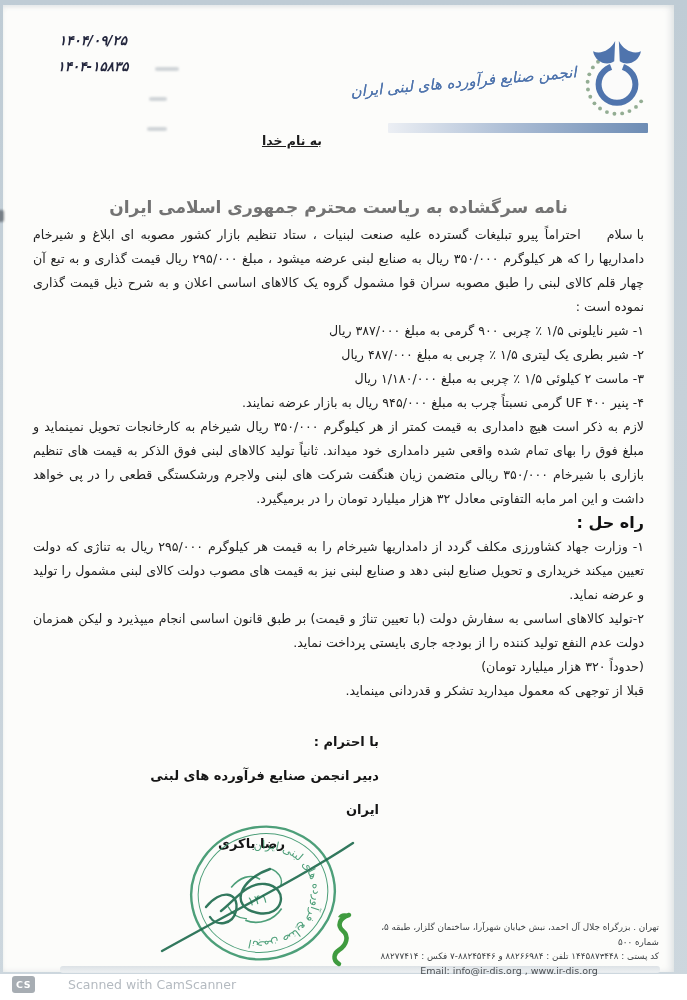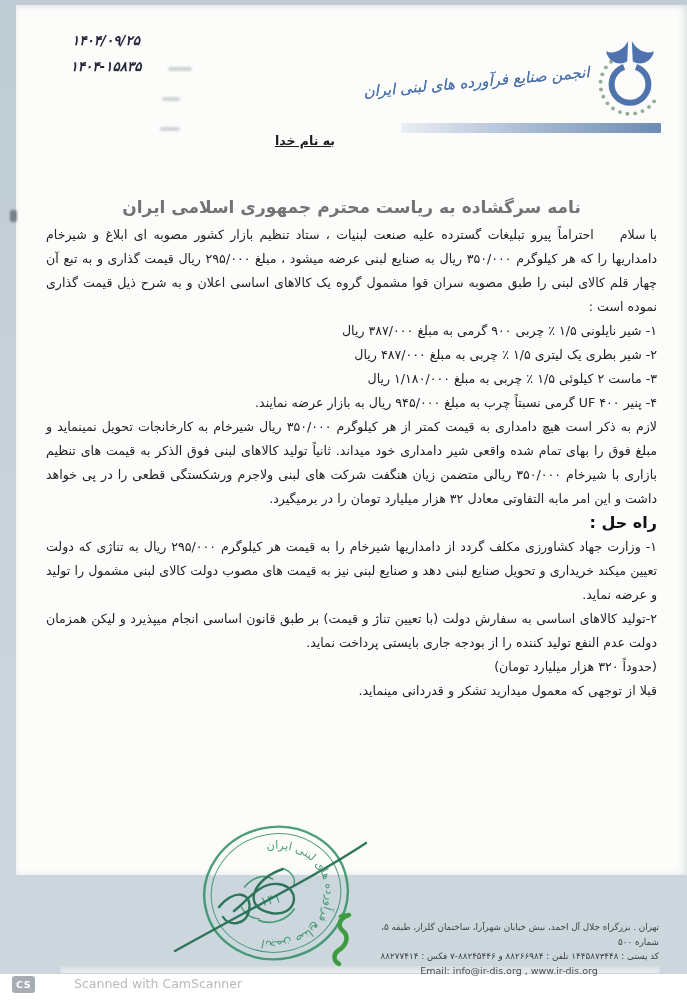--- a/index.html
+++ b/index.html
@@ -3,21 +3,21 @@
 <meta charset="utf-8">
 <style>
   * { margin:0; padding:0; box-sizing:border-box; }
   html,body { width:687px; height:1000px; }
   body { font-family:"DejaVu Sans", sans-serif; }
 
   .scan-bg { position:relative; width:687px; height:1000px;
              background:linear-gradient(180deg,#bfccd5 0%,#c6d1d9 40%,#cdd7de 100%);
              overflow:hidden; }
 
-  .page { position:absolute; left:16px; top:5px; width:671px; height:870px;
+  .page { position:absolute; left:3px; top:5px; width:671px; height:967px;
           background:#fcfcfa;
           box-shadow: inset -4px 0 6px rgba(130,145,160,.18), inset 0 2px 4px rgba(130,145,160,.12); }
 
   
   .date-block { position:absolute; left:30px; top:28px; width:120px; text-align:center;
                 color:#23263d; font-weight:bold; font-size:13.5px; line-height:15px;
                 font-style:italic; letter-spacing:.5px; }
   .date-block .row { margin-bottom:11px; white-space:nowrap; direction:ltr; }
 
   .artifact { position:absolute; background:#9aa4ad; opacity:.45; filter:blur(1px); border-radius:2px; }
@@ -58,22 +58,22 @@
             color:#3c4043; font-size:8.8px; line-height:14.5px; text-align:right; z-index:3; }
   .footer .email-line { direction:ltr; text-align:center; font-size:9.5px; color:#4a4e52; }
   .footer-mark { position:absolute; right:332px; top:912px; width:28px; height:58px; z-index:3; }
 
   .page-edge-band { position:absolute; left:60px; top:966px; width:600px; height:7px;
                     background:linear-gradient(180deg,#d7dde2,#eef1f3); opacity:.85;
                     border-radius:3px; z-index:2; }
   .bottom-strip { position:absolute; left:0; top:974px; width:687px; height:26px;
                   background:#ffffff; z-index:1; }
 
-  .camscanner { position:absolute; left:12px; top:976px; display:flex; align-items:flex-start;
-                gap:6px; z-index:4; }
+  .camscanner { position:absolute; left:12px; top:976px; display:flex; align-items:center;
+                z-index:4; }
   .cs-badge { width:23px; height:17px; background:#a7adb3; border-radius:3px; color:#fff;
               font-weight:bold; font-size:9.5px; display:flex; align-items:center;
               justify-content:center; letter-spacing:.5px; }
   .cs-text { color:#b4bac0; font-size:12.5px;margin-left:33px; }
 </style>
 </head>
 <body>
 
 <div class="scan-bg">
   <div class="page">
@@ -127,20 +127,25 @@
         <div>۴- پنیر UF ۴۰۰ گرمی نسبتاً چرب به مبلغ ۹۴۵/۰۰۰ ریال به بازار عرضه نمایند.</div>
       </div>
       <div class="para">لازم به ذکر است هیچ دامداری به قیمت کمتر از هر کیلوگرم ۳۵۰/۰۰۰ ریال شیرخام به کارخانجات تحویل نمینماید و مبلغ فوق را بهای تمام شده واقعی شیر دامداری خود میداند. ثانیاً تولید کالاهای لبنی فوق الذکر به قیمت های تنظیم بازاری با شیرخام ۳۵۰/۰۰۰ ریالی متضمن زیان هنگفت شرکت های لبنی ولاجرم ورشکستگی قطعی را در پی خواهد داشت و این امر مابه التفاوتی معادل ۳۲ هزار میلیارد تومان را در برمیگیرد.</div>
       <div class="solution-heading">راه حل :</div>
       <div class="para">۱- وزارت جهاد کشاورزی مکلف گردد از دامداریها شیرخام را به قیمت هر کیلوگرم ۲۹۵/۰۰۰ ریال به تناژی که دولت تعیین میکند خریداری و تحویل صنایع لبنی دهد و صنایع لبنی نیز به قیمت های مصوب دولت کالای لبنی مشمول را تولید و عرضه نماید.</div>
       <div class="para">۲-تولید کالاهای اساسی به سفارش دولت (با تعیین تناژ و قیمت) بر طبق قانون اساسی انجام میپذیرد و لیکن همزمان دولت عدم النفع تولید کننده را از بودجه جاری بایستی پرداخت نماید.</div>
       <div class="note-line">(حدوداً ۳۲۰ هزار میلیارد تومان)</div>
       <div class="closing-line">قبلا از توجهی که معمول میدارید تشکر و قدردانی مینماید.</div>
     </div>
 
+    <div class="sign-block">
+      <div class="r">با احترام :</div>
+      <div class="r">دبیر انجمن صنایع فرآورده های لبنی ایران</div>
+      <div class="c">رضا باکری</div>
+    </div>
 
     <div class="stamp-wrap">
       <svg width="235" height="165" viewBox="0 0 235 165" style="overflow:visible">
         <g transform="rotate(-12 115 82)" opacity="0.85">
           <ellipse cx="115" cy="82" rx="72" ry="66" fill="none" stroke="#2f8f63" stroke-width="2.4"></ellipse>
           <ellipse cx="115" cy="82" rx="65" ry="59" fill="none" stroke="#2f8f63" stroke-width="1"></ellipse>
           <path id="ringPath" d="M 115,38 a 50,46 0 1,1 -0.1,0" fill="none"></path>
           <text font-size="11.5" fill="#2f8f63" letter-spacing="1">
             <textPath href="#ringPath">انجمن صنایع فرآورده های لبنی ایران</textPath>
           </text>

